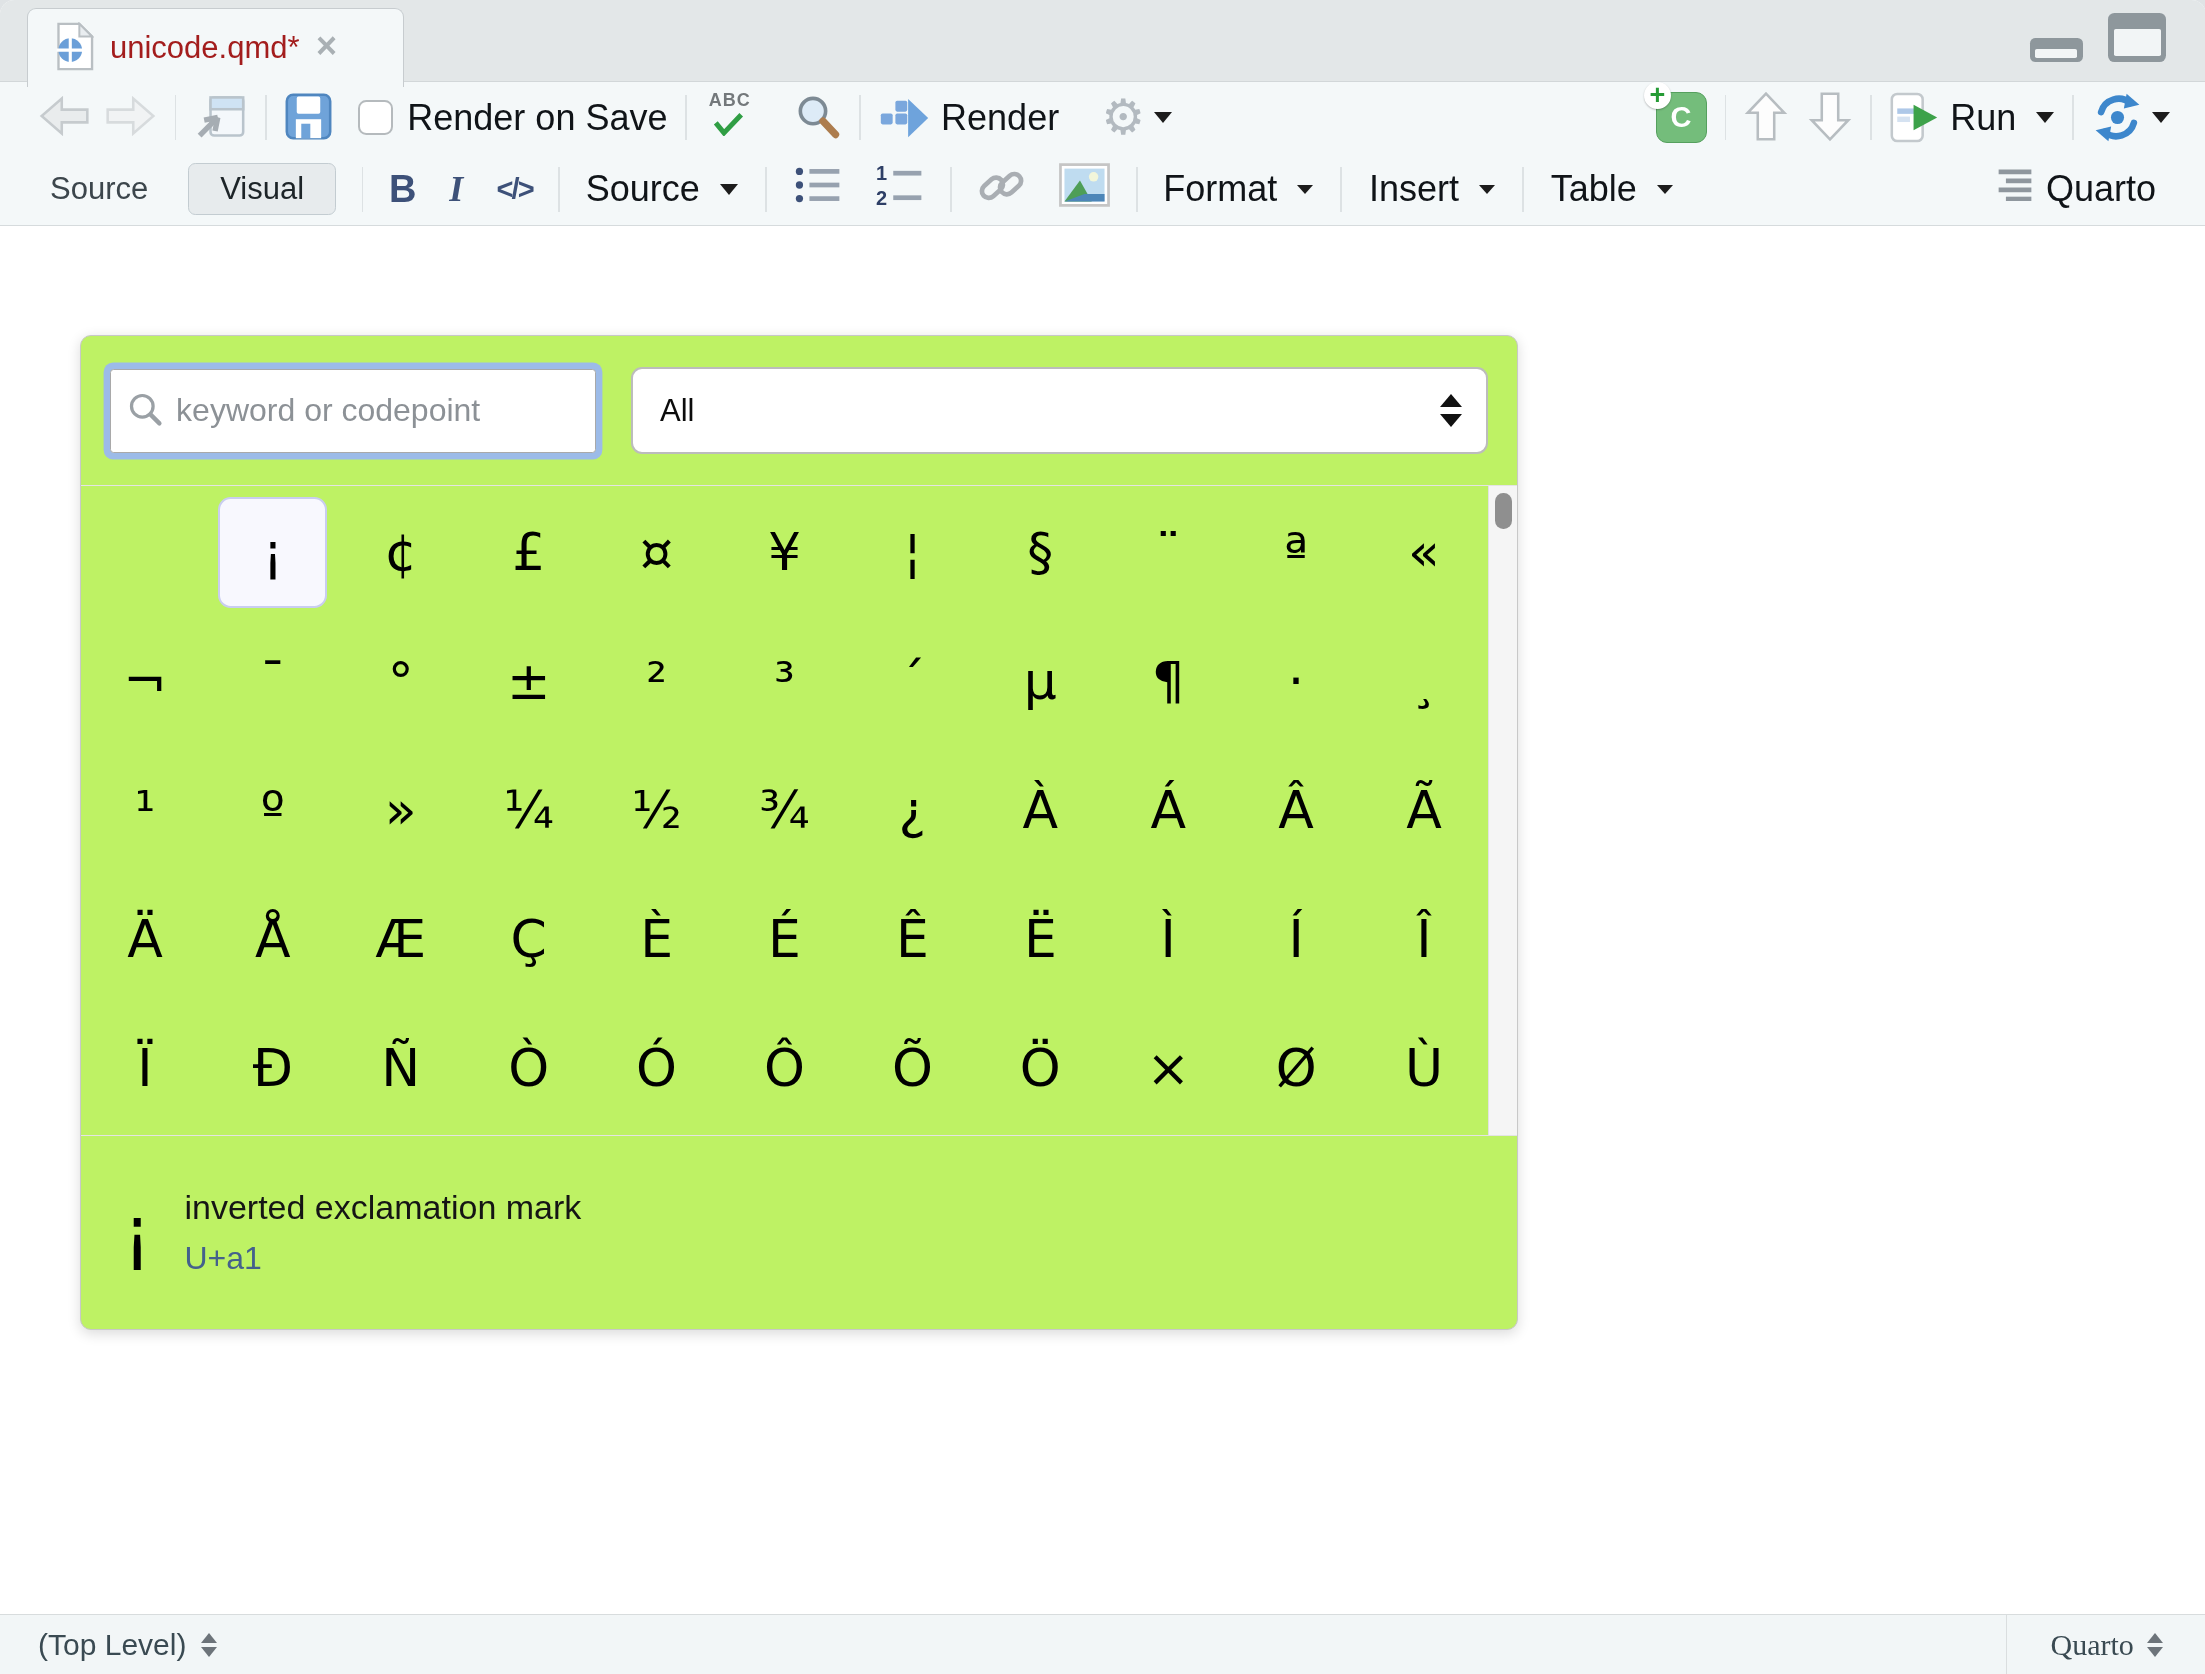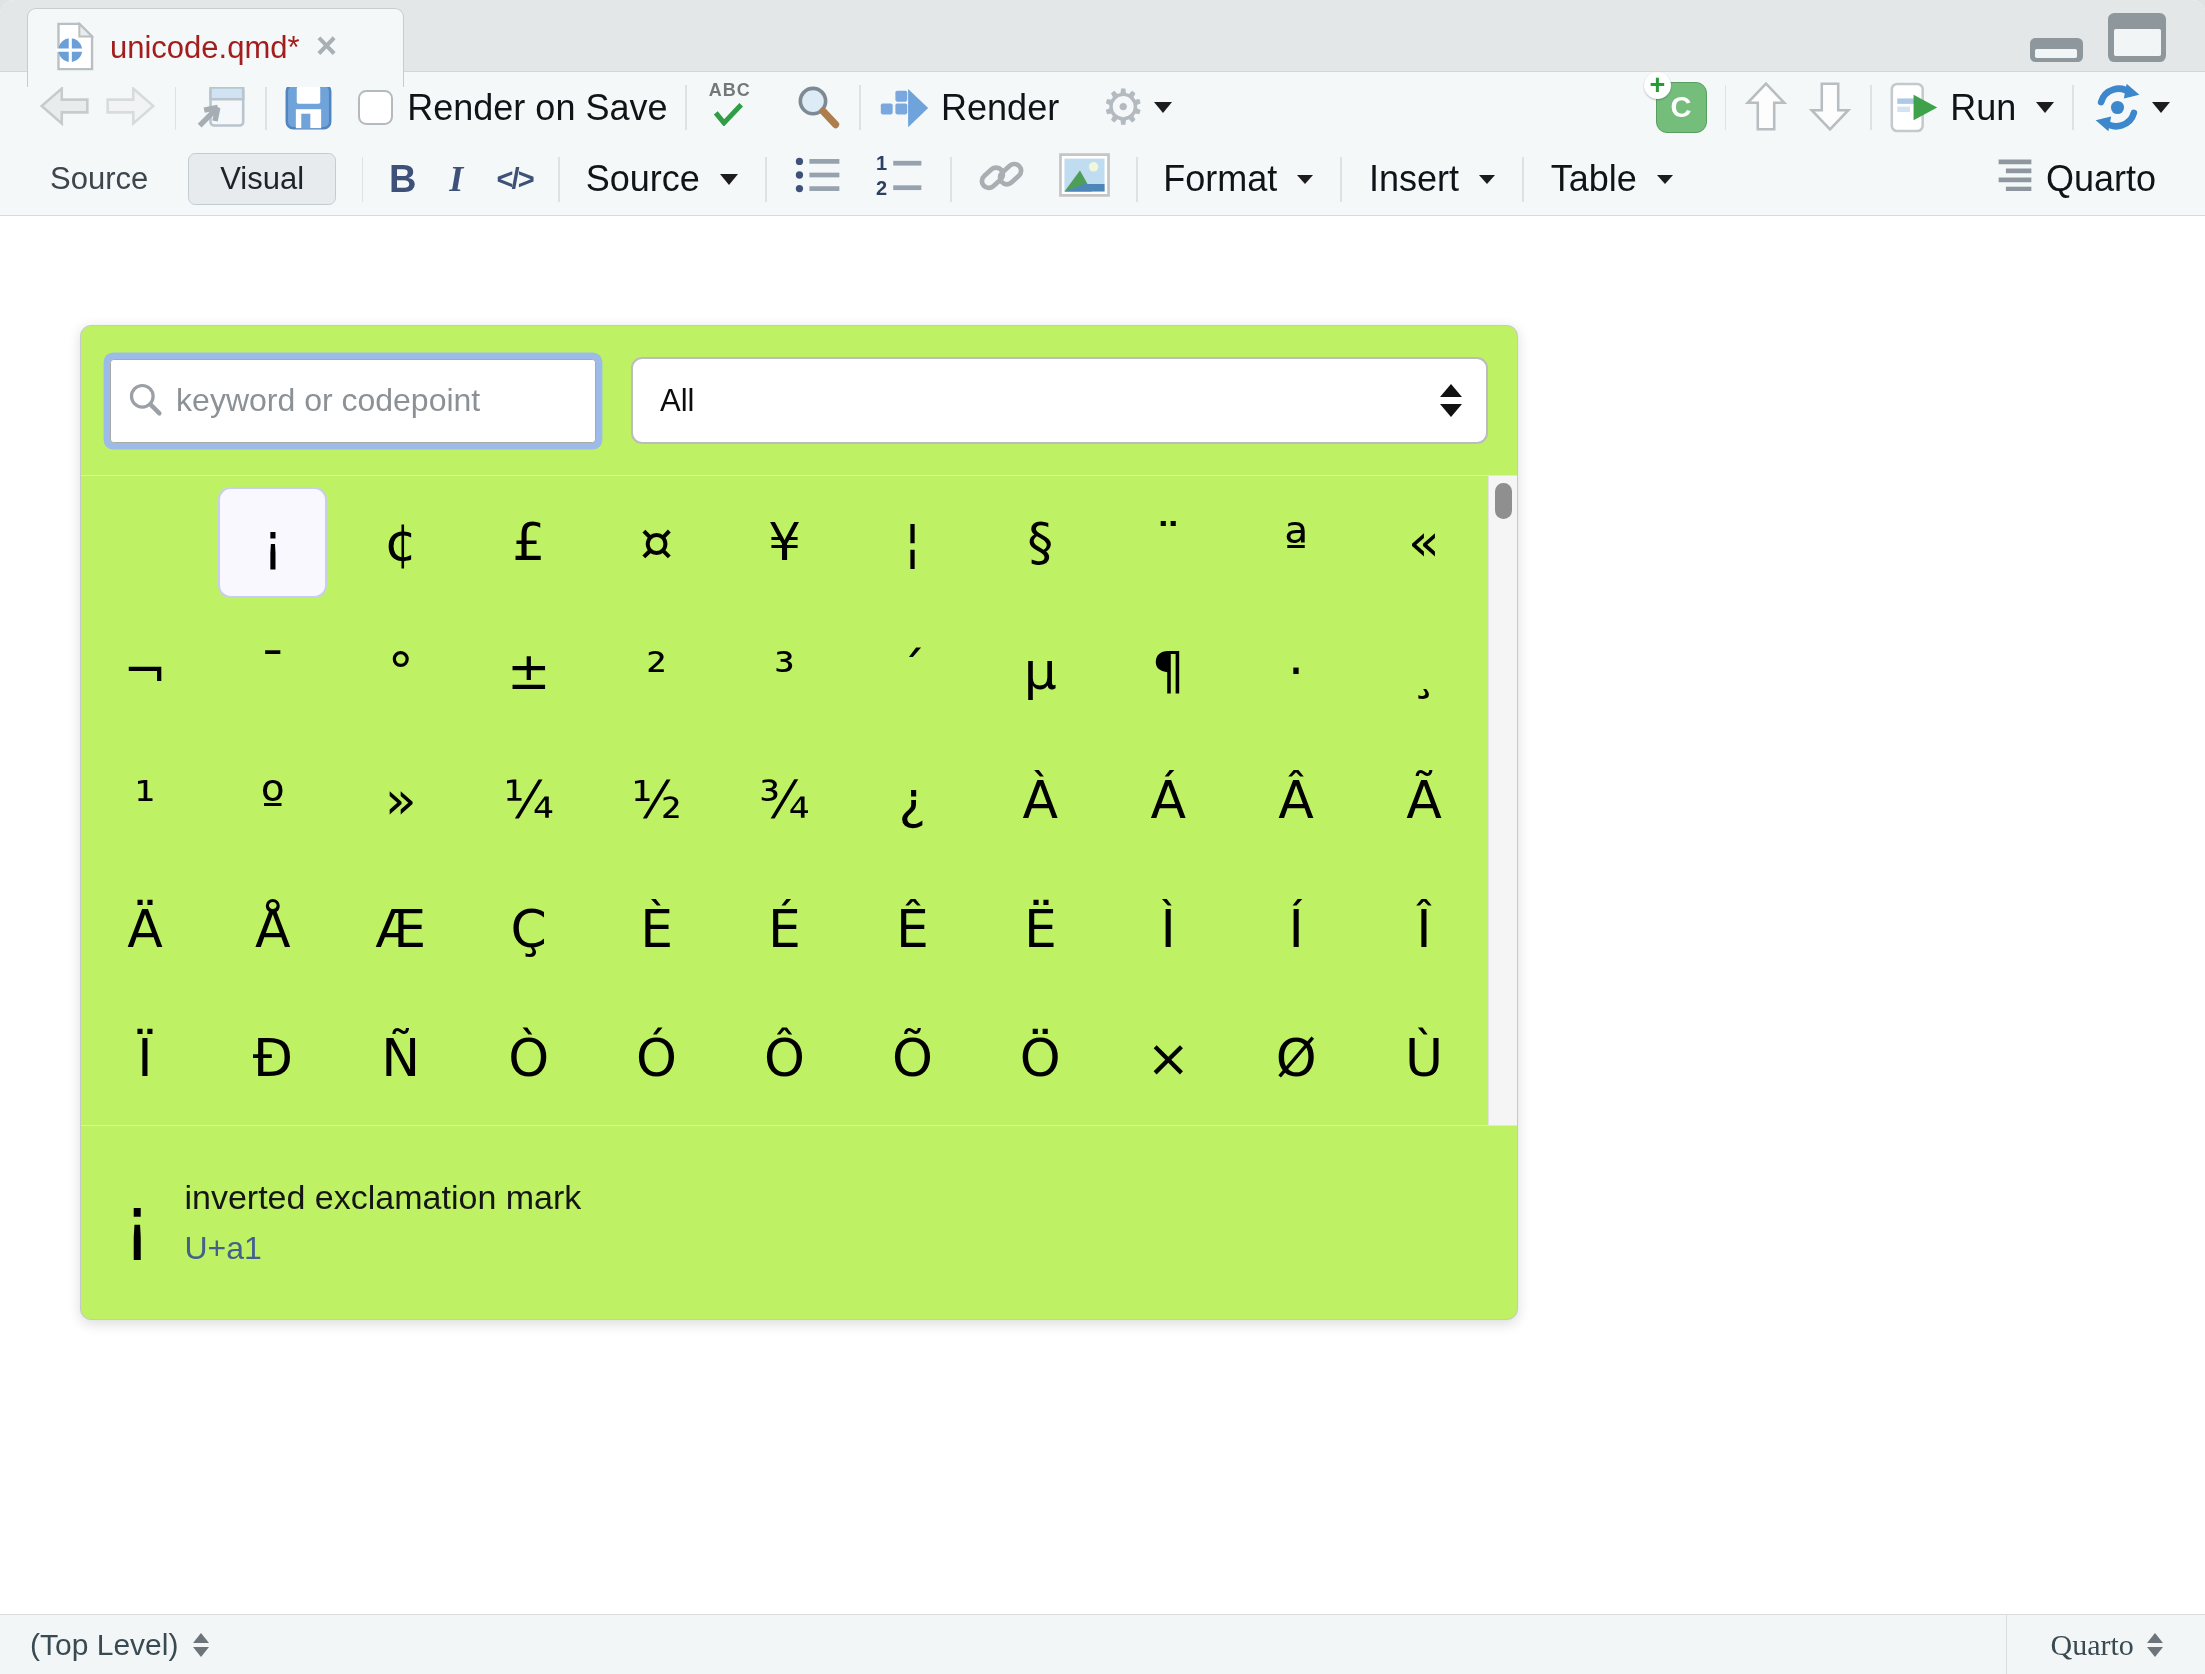--- a/index.html
+++ b/index.html
@@ -1,21 +1,21 @@
 <!DOCTYPE html>
 <html style="font-size:14.5px"><head>
 <meta charset="utf-8">
 <style>
   * { box-sizing:border-box; margin:0; padding:0; }
   html,body { width:2206px; height:1675px; }
   body { font-family:"Liberation Sans", sans-serif; background:#dfe3e5; overflow:hidden; }
   .window { width:2206px; height:1675px; display:flex; flex-direction:column; border-radius:14.5px 14.5px 0 0; overflow:hidden; background:#fff; }
 
   
-  .tabstrip { height:72px; background:#e3e7e8; position:relative; flex:none; border-bottom:0.9px solid #d2d7d9; }
+  .tabstrip { height:82px; background:#e3e7e8; position:relative; flex:none; border-bottom:0.9px solid #d2d7d9; }
   .tab { position:absolute; left:27px; top:8.2px; height:79px; min-width:377px; background:#f4f8f9; border:0.9px solid #c7cccf; border-bottom:none; border-radius:9px 9px 0 0; display:flex; align-items:center; gap:16.4px; padding:0 23.6px; }
   .tab-title { color:#a31d1d; font-size:31px; }
   .tab-close { color:#a9b0b4; font-size:36px; font-weight:bold; line-height:1; margin-top:-3.6px; }
   .win-controls { position:absolute; right:40px; top:12.7px; display:flex; align-items:flex-end; gap:25.5px; }
   .win-min { width:53px; height:23.6px; background:#8e979c; border-radius:5.5px; position:relative; }
   .win-min::after { content:""; position:absolute; left:5.5px; right:5.5px; bottom:3.6px; height:9px; background:#f2f5f6; border-radius:1.8px; }
   .win-max { width:58px; height:49px; background:#8e979c; border-radius:6.4px; position:relative; }
   .win-max::after { content:""; position:absolute; left:5.5px; right:5.5px; top:16.4px; bottom:5.5px; background:#f2f5f6; border-radius:1.8px; }
 
   
@@ -60,21 +60,21 @@
   .grid-scrollbar { width:29px; flex:none; background:#f5f5f5; border-left:1.8px solid #e2e2e2; position:relative; }
   .grid-thumb { position:absolute; top:7.3px; left:6.4px; width:16.4px; height:36px; background:#8f8f8f; border-radius:8.2px; }
 
   .preview { height:193px; flex:none; display:flex; align-items:center; padding:0 0 0 42px; gap:33px; }
   .preview-char { font-size:71px; color:#000; font-family:"DejaVu Sans", sans-serif; line-height:1; }
   .preview-name { font-size:34px; color:#151515; margin-bottom:12.7px; }
   .preview-code { font-size:32px; color:#44618c; }
 
   
   .statusbar { height:61px; background:#f2f6f7; border-top:1.8px solid #d8dcdd; display:flex; align-items:stretch; font-size:30px; color:#3a4a52; flex:none; }
-  .status-left { display:flex; align-items:center; gap:14.5px; padding-left:30px; }
+  .status-left { display:flex; align-items:center; gap:14.5px; padding-left:38px; }
   .status-right { margin-left:auto; width:200px; border-left:1.8px solid #dadedf; display:flex; align-items:center; justify-content:center; gap:12.7px;font-family:Liberation Serif, serif; }
   .updown { display:flex; flex-direction:column; gap:4.5px; }
   .updown .u { width:0;height:0;border-left:8.2px solid transparent;border-right:8.2px solid transparent;border-bottom:10px solid #6d747a; }
   .updown .d { width:0;height:0;border-left:8.2px solid transparent;border-right:8.2px solid transparent;border-top:10px solid #6d747a; }
 </style>
 </head>
 <body>
 
 <div class="window">
 

